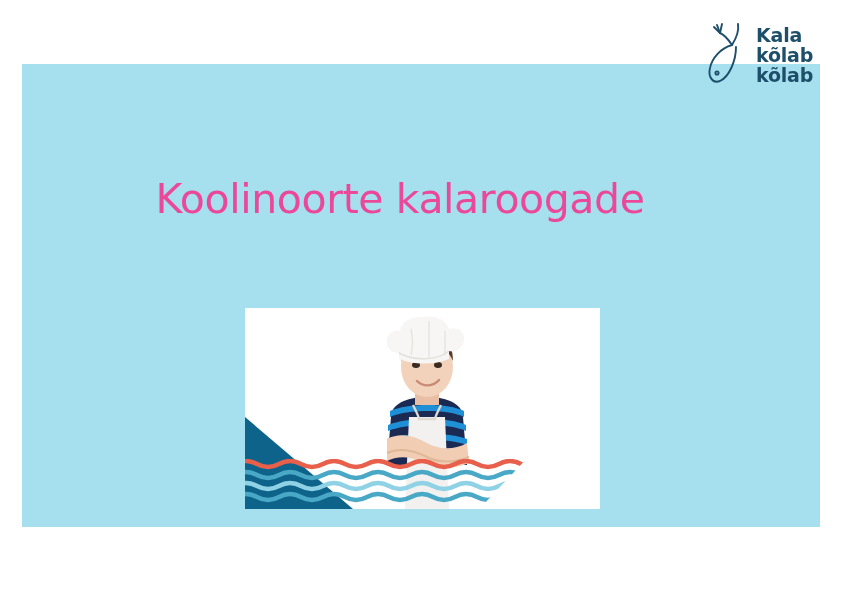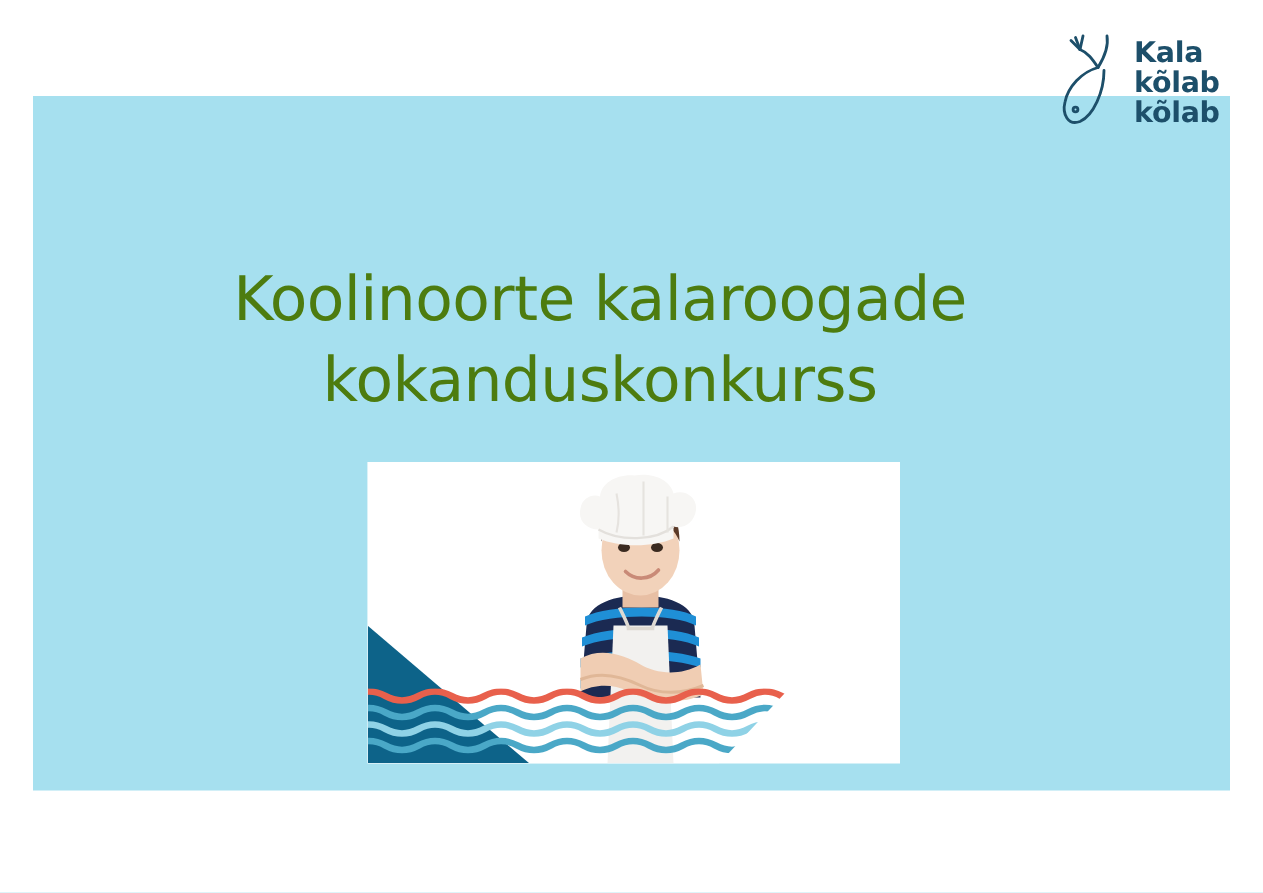--- a/index.html
+++ b/index.html
@@ -65,21 +65,21 @@
     white-space: nowrap;
   }
 
   
   .title {
     position: absolute;
     left: 90px;
     top: 172px;
     width: 620px;
     text-align: center;
-    color: #4d7c0f;
+    color: #ec4899;
     font-family: "DejaVu Sans", sans-serif;
     font-size: 41px;
     font-weight: 400;
     line-height: 1.32;
     letter-spacing: -0.4px;
   }
   .title-line { display: block; }
 
   
   .photo-frame {
@@ -185,21 +185,20 @@
     </div>
     <div class="logo-words">
       <span class="logo-line">Kala</span>
       <span class="logo-line">kõlab</span>
       <span class="logo-line">kõlab</span>
     </div>
   </div>
 
   <div class="title">
     <span class="title-line">Koolinoorte kalaroogade</span>
-    <span class="title-line">kokanduskonkurss</span>
   </div>
 
   <div class="photo-frame">
     <div class="notch-fill"></div>
     <div class="photo-clip">
       <div class="photo-bg"></div>
 
       <div class="wedge"></div>
 
       <div class="boy">

